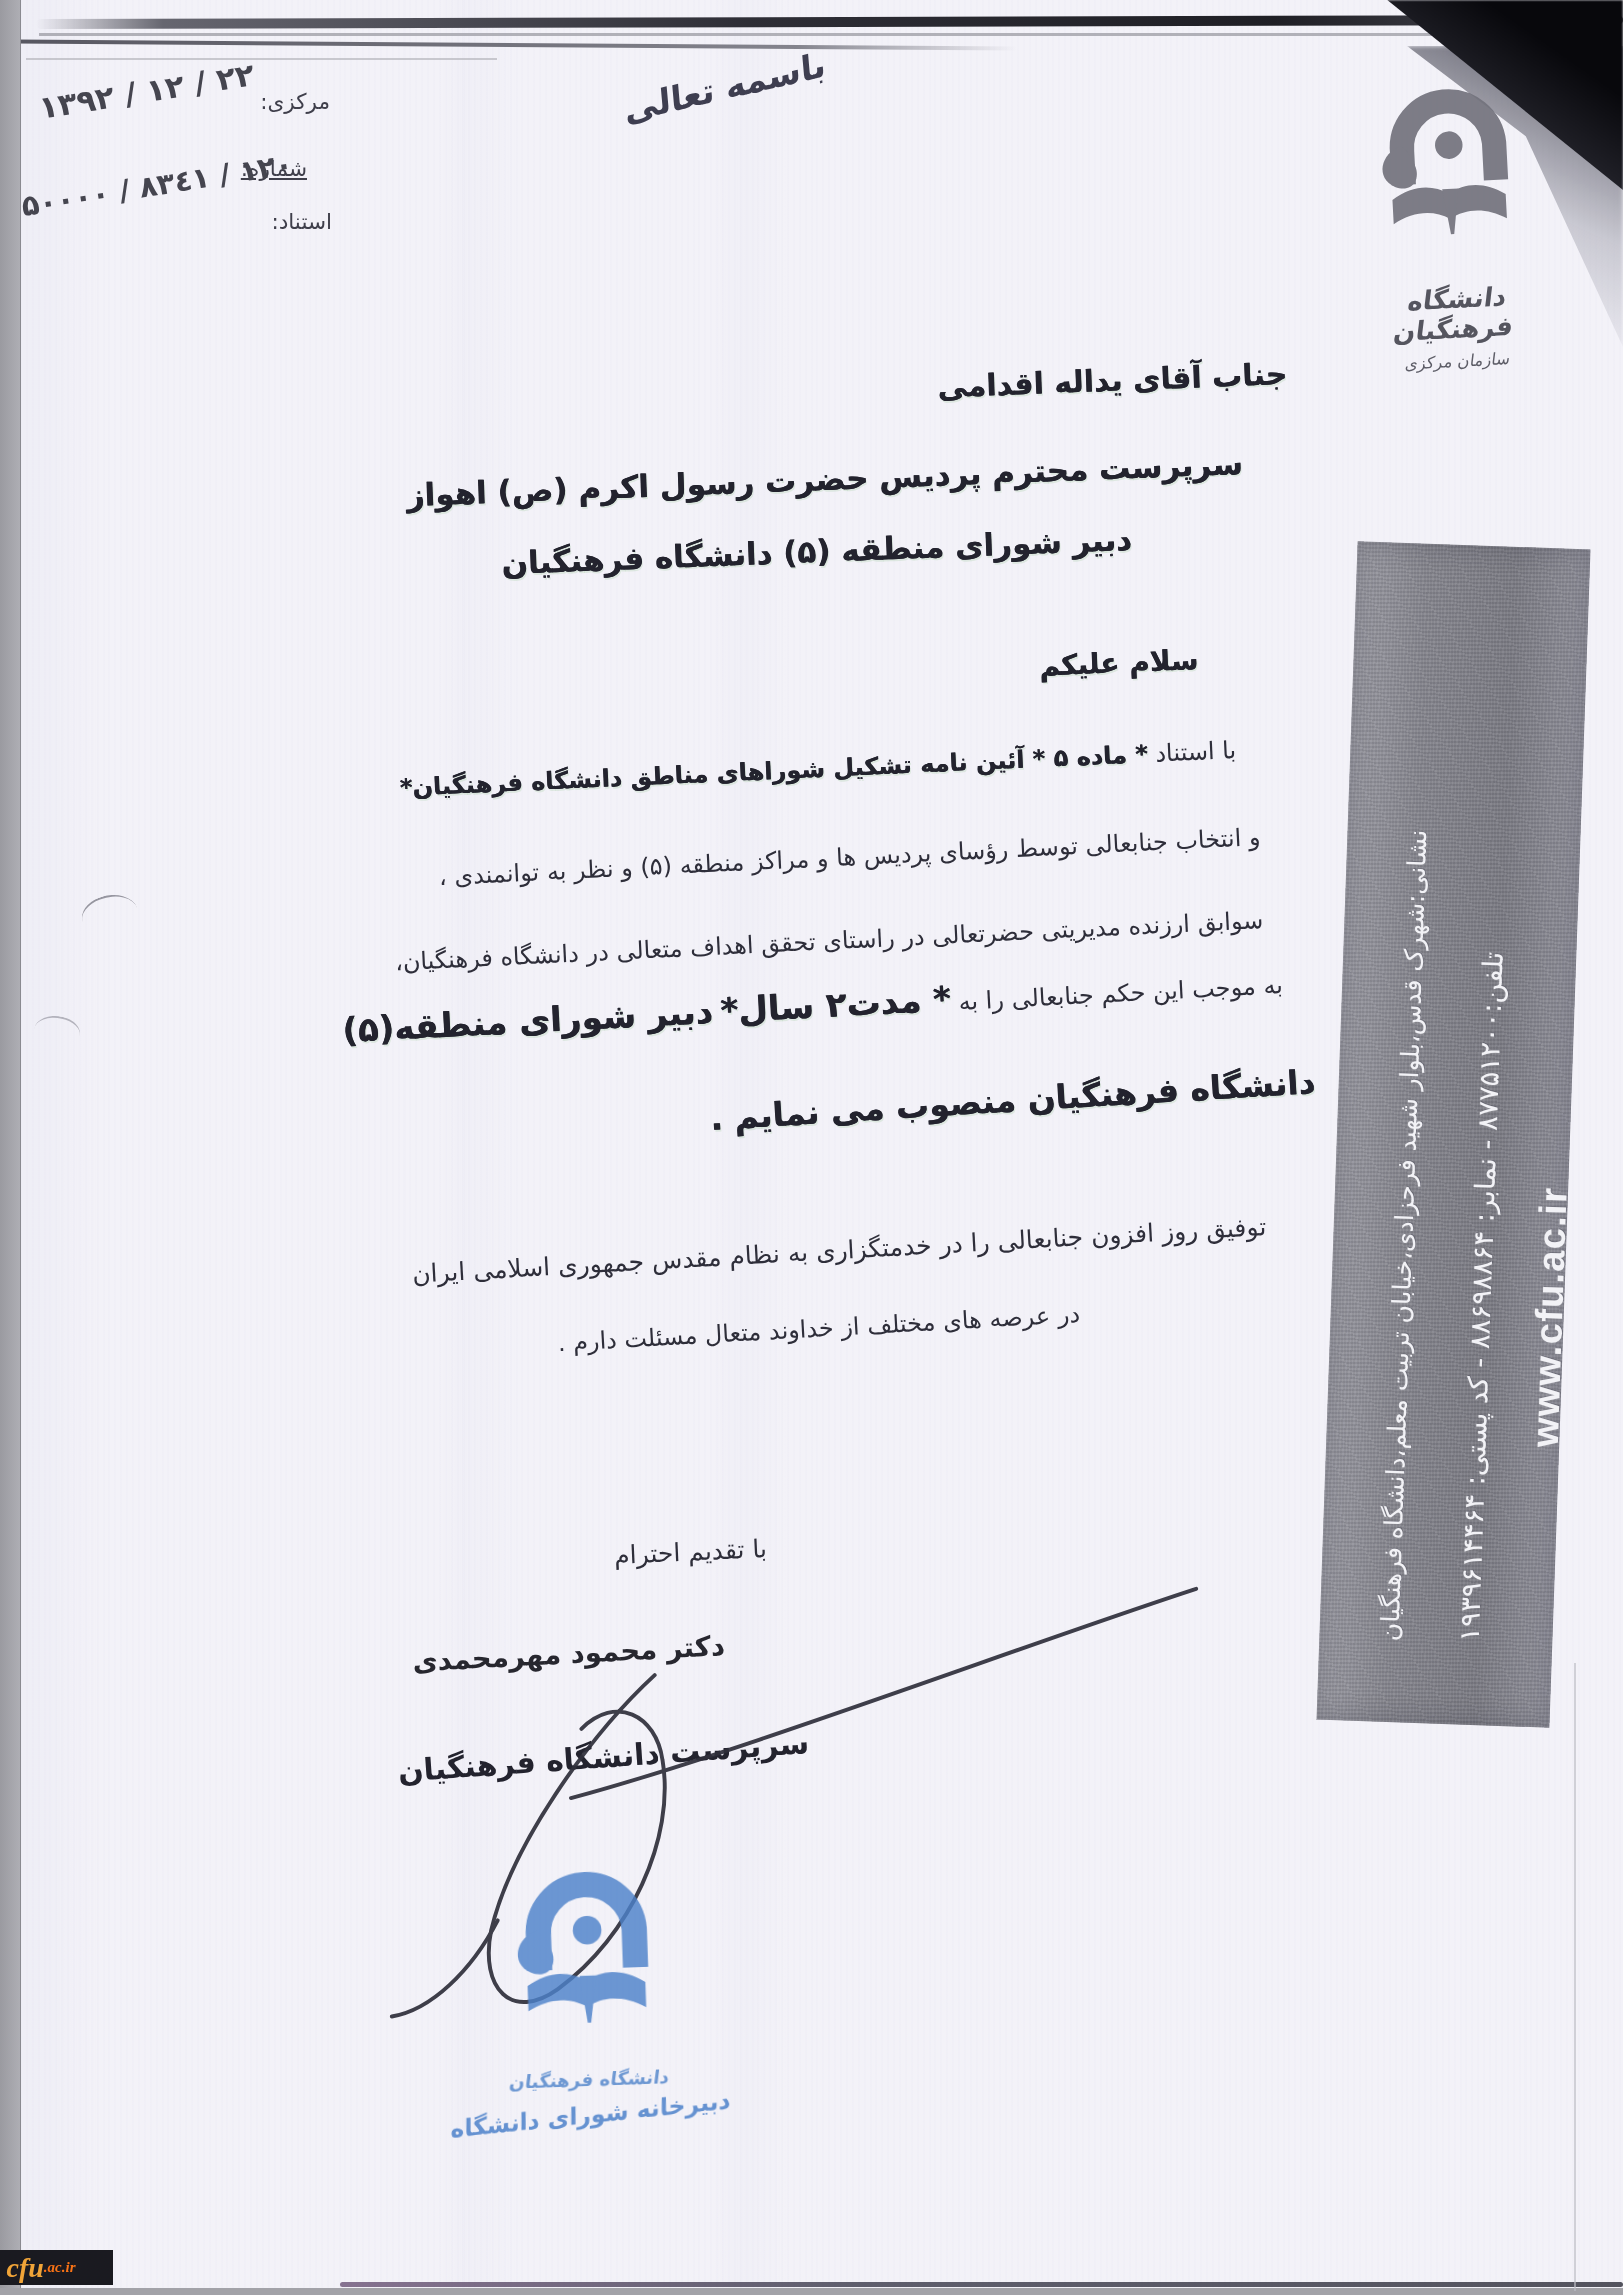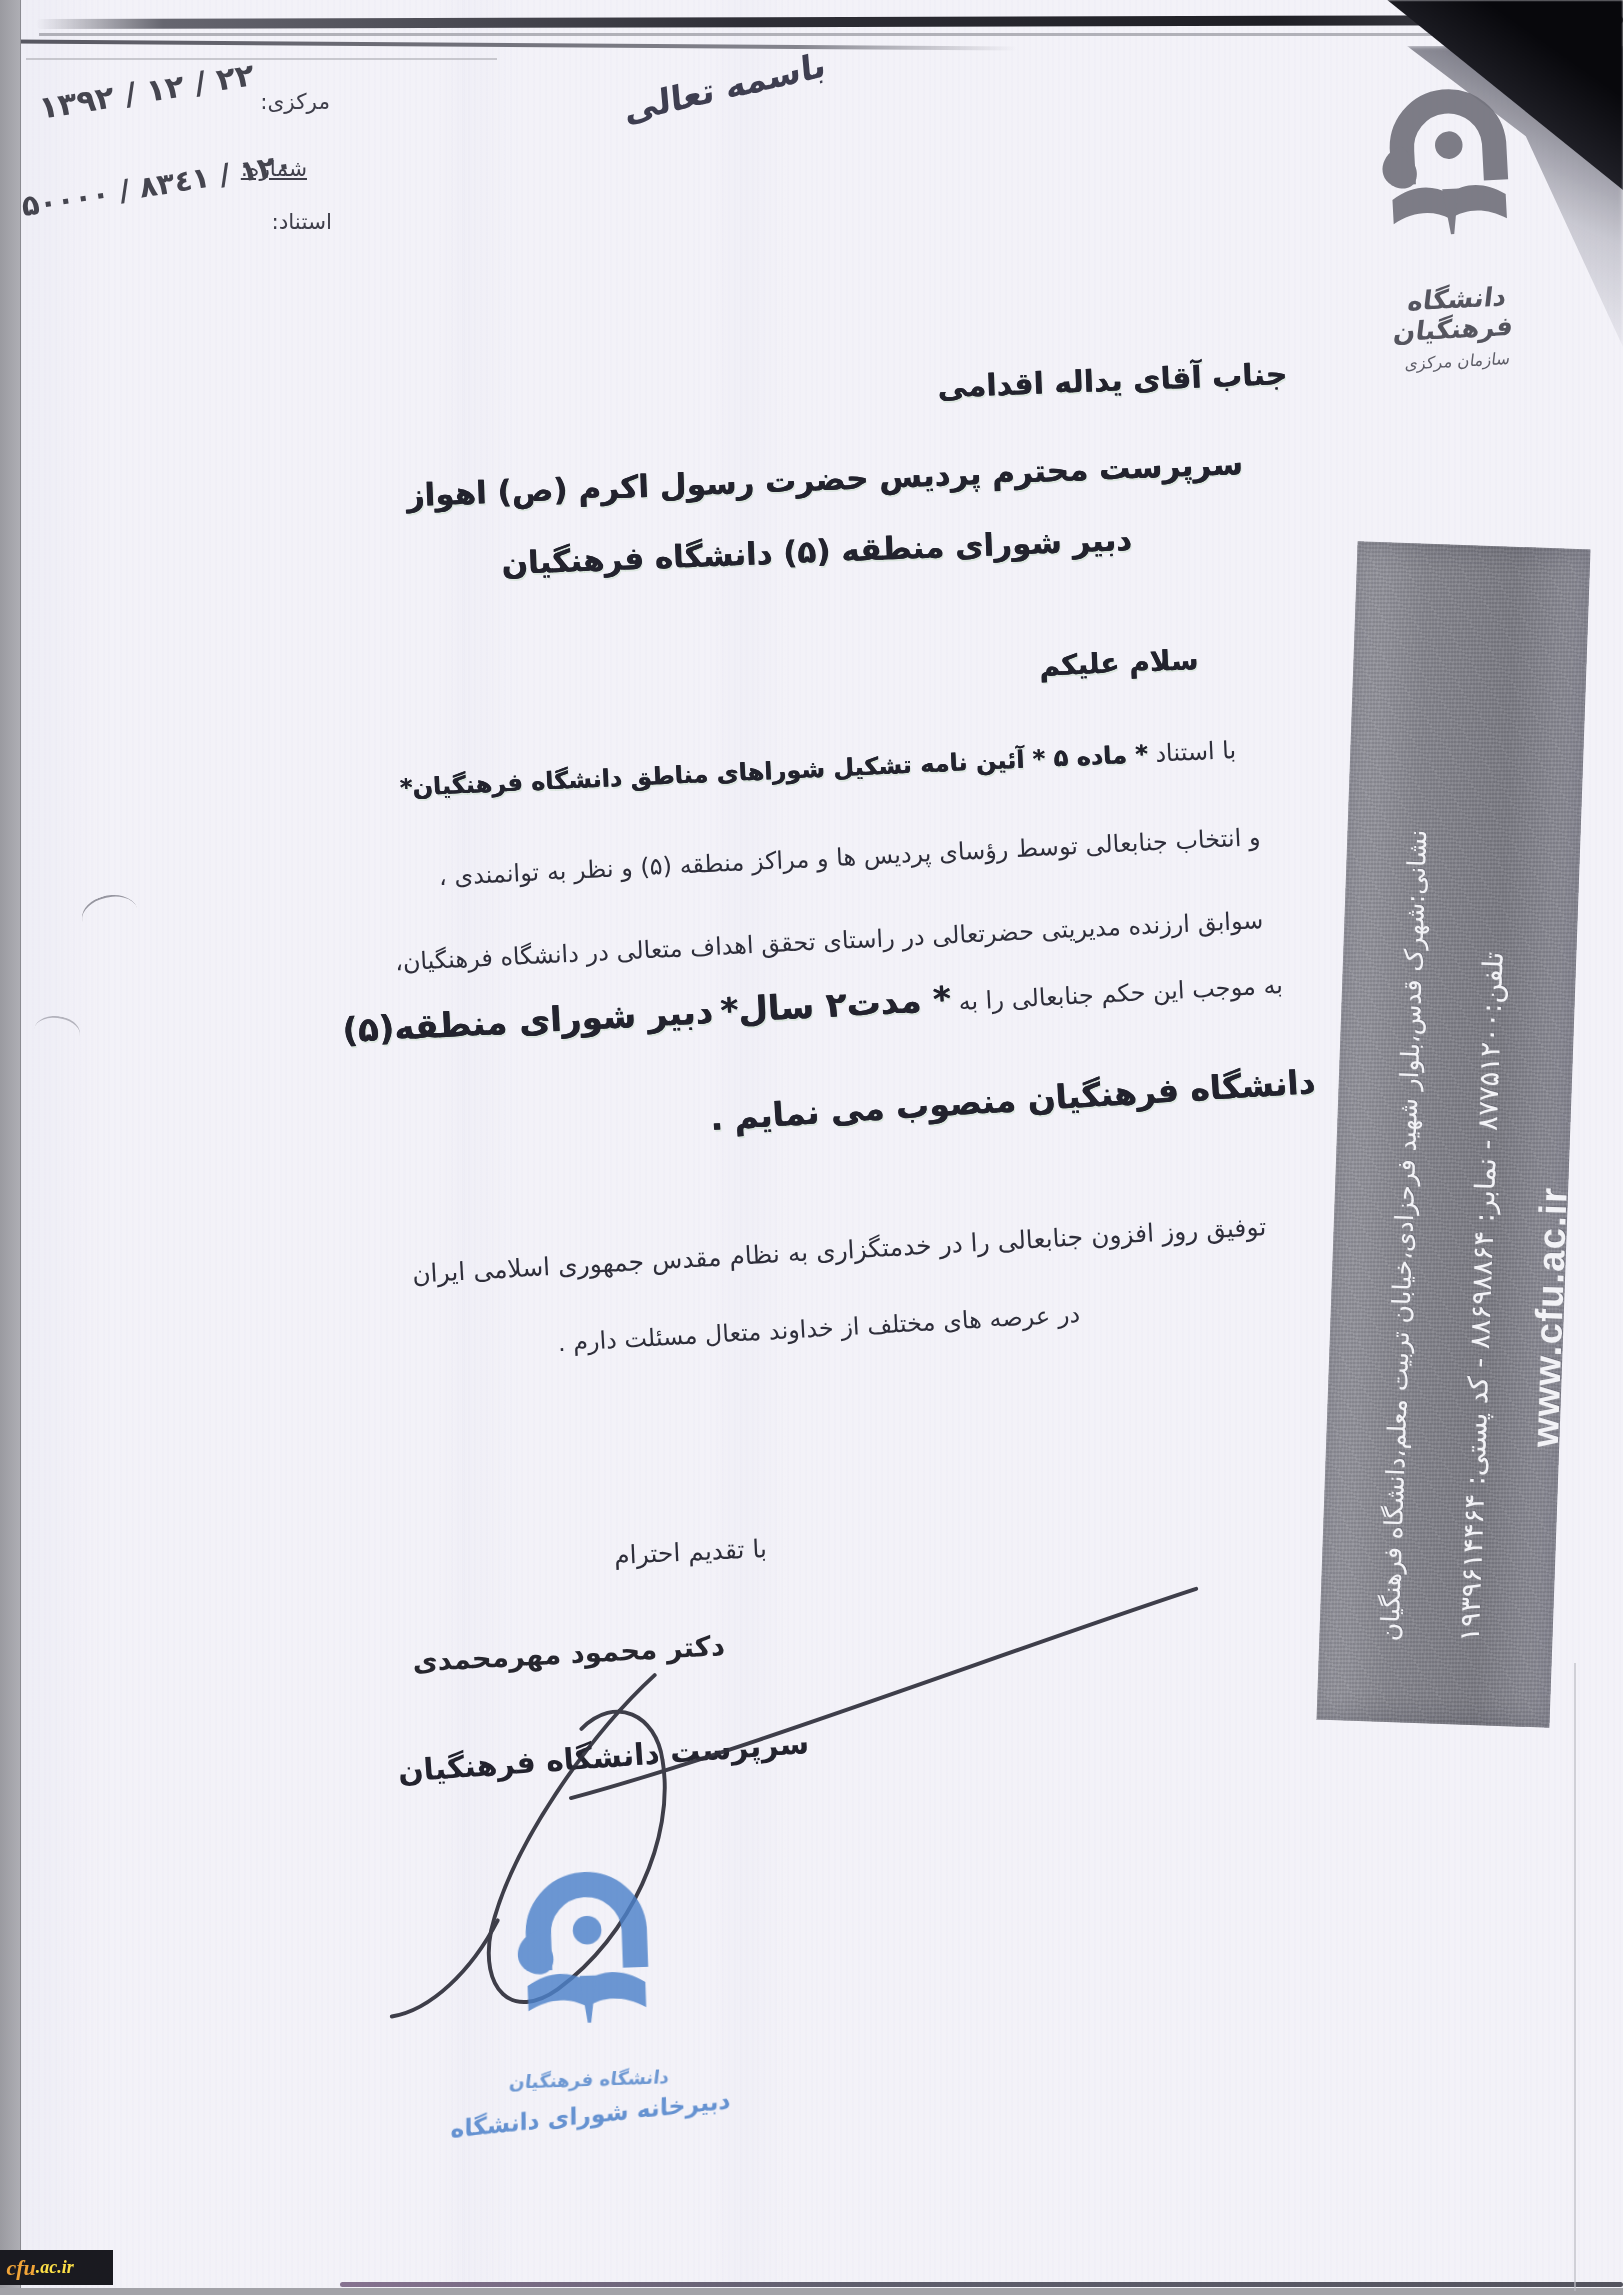--- a/index.html
+++ b/index.html
@@ -83,22 +83,22 @@
       box-shadow:inset 0 0 26px rgba(40,40,55,.25);}
   .band-col{position:absolute;white-space:nowrap;color:#f2f2f6;transform:rotate(-90deg);
       text-shadow:0 0 2px rgba(255,255,255,.3),0.7px 0.7px 0 rgba(55,55,70,.45);}
   .band-address{left:-387px;top:677px;width:916px;height:30px;font-size:25px;direction:rtl;text-align:center;}
   .band-phone{left:-188px;top:727px;width:674px;height:31px;font-size:27.5px;direction:rtl;text-align:center;}
   .band-site{left:50px;top:749px;width:334px;height:39px;font-size:38px;font-weight:700;direction:ltr;
       text-align:center;font-family:"Liberation Sans",sans-serif;letter-spacing:1.3px;}
   
   .wm{left:0;top:2250px;width:113px;height:35px;background:#1a1a20;display:flex;align-items:center;
       padding-left:6.5px;box-sizing:border-box;font-family:"Liberation Serif",serif;font-style:italic;font-weight:700;}
-  .wm-brand{font-size:22px;color:#f0a438;}
-  .wm-domain{font-size:18px;color:#fde047;}
+  .wm-brand{font-size:28px;color:#f0a438;}
+  .wm-domain{font-size:15px;color:#f97316;}
 </style>
 </head>
 <body>
 
 <div class="page">
   <div class="paper abs"></div>
 
   <div class="abs streak1"></div>
   <div class="abs streak2"></div>
   <div class="abs streak3"></div>

